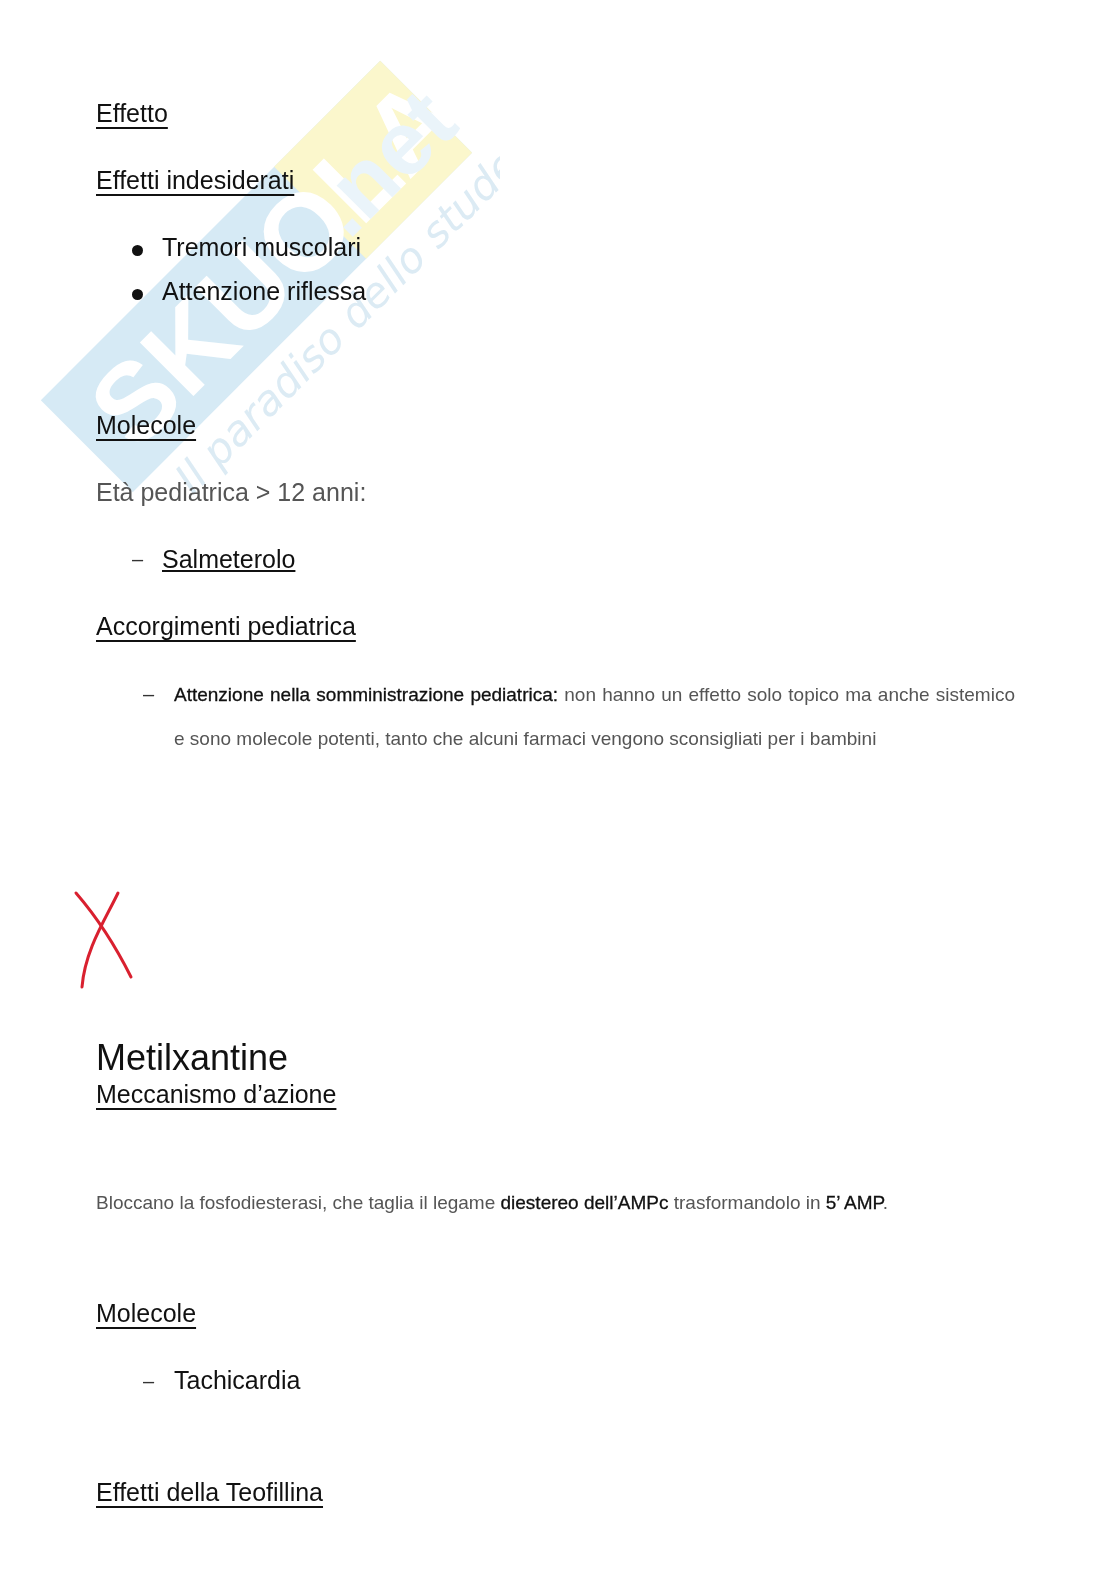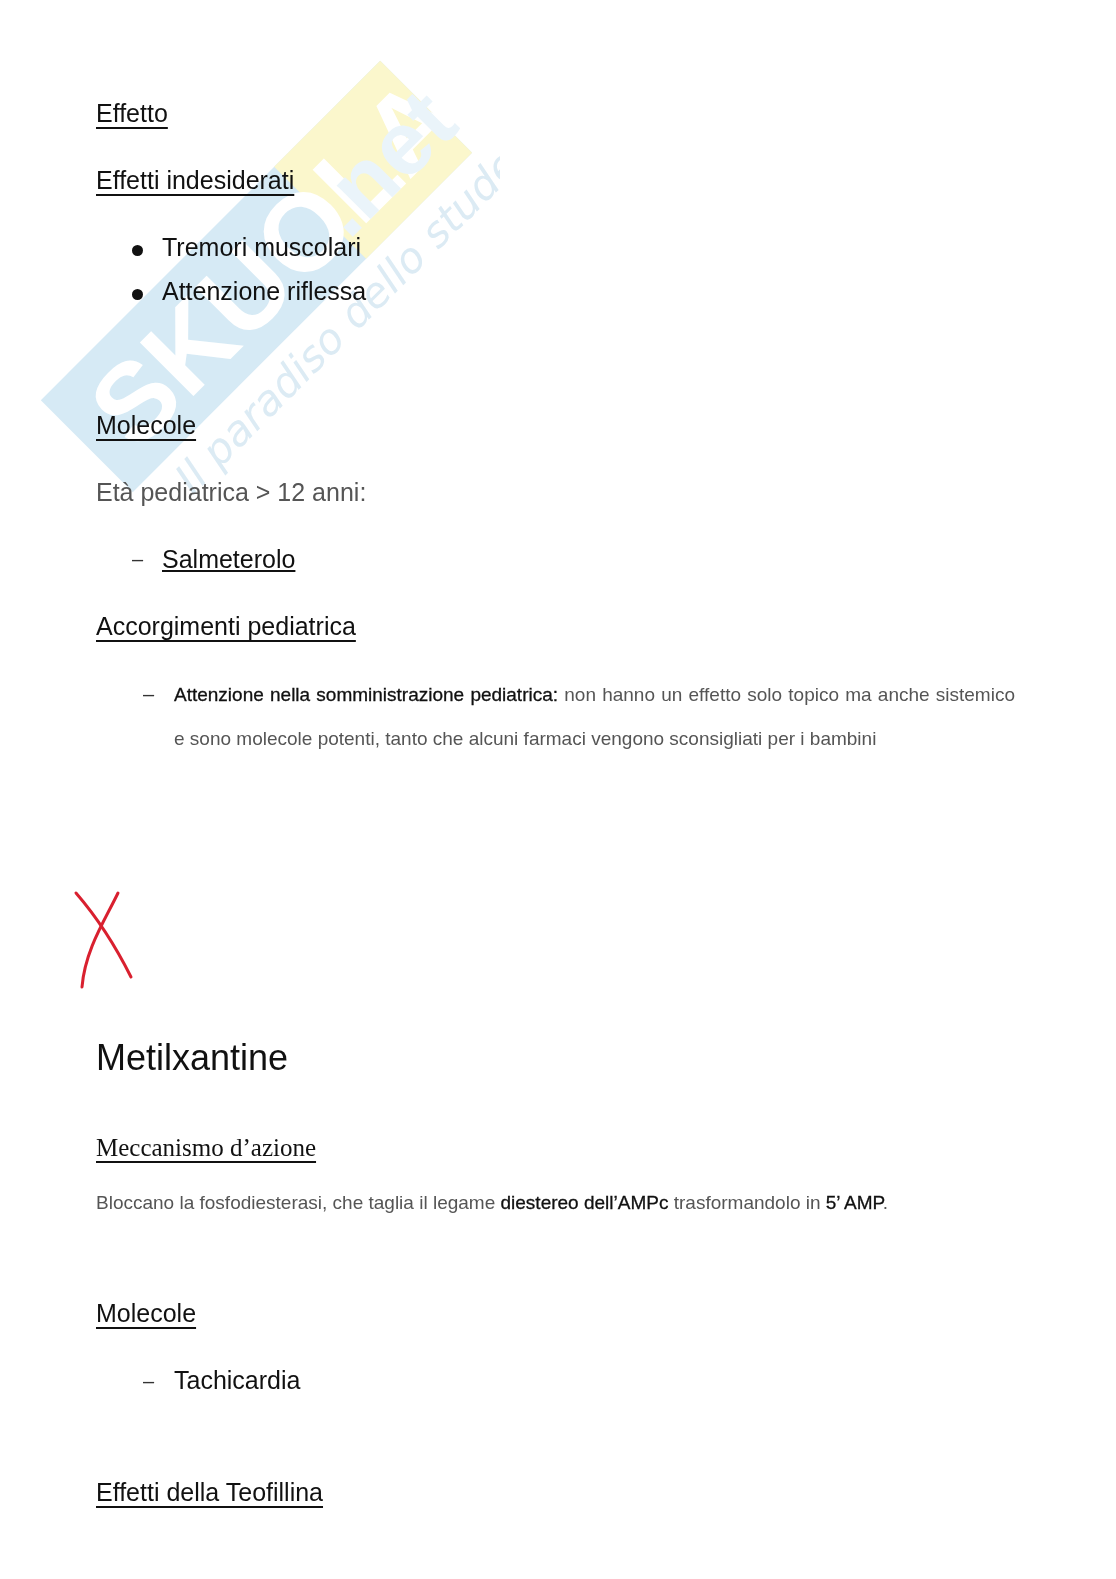--- a/index.html
+++ b/index.html
@@ -46,20 +46,20 @@
 <span class="dash" style="left:143px; top:683px;">–</span>
 <div class="para" style="left:174px; top:673px; width:841px;"><b>Attenzione nella somministrazione pediatrica:</b><span> non hanno un effetto solo topico ma anche sistemico e sono molecole potenti, tanto che alcuni farmaci vengono sconsigliati per i bambini</span></div>
 
 <svg class="abs" style="left:70px; top:885px;" width="70" height="110">
   <path d="M6 8 C25 30, 45 60, 61 92" stroke="#d9202f" stroke-width="3" fill="none" stroke-linecap="round"></path>
   <path d="M48 8 C35 35, 15 65, 12 102" stroke="#d9202f" stroke-width="3" fill="none" stroke-linecap="round"></path>
 </svg>
 
 <div class="abs title" style="left:96px; top:1037px;">Metilxantine</div>
 
-<div class="abs h" style="left:96px; top:1134px;font-family:Liberation Serif, serif;">Meccanismo d’azione</div>
+<div class="abs h" style="left:96px; top:1080px;">Meccanismo d’azione</div>
 <div class="para" style="left:96px; top:1181px; width:919px;"><span>Bloccano la fosfodiesterasi, che taglia il legame </span><b>diestereo dell’AMPc</b><span> trasformandolo in </span><b>5’ AMP</b><span>.</span></div>
 
 <div class="abs h" style="left:96px; top:1299px;">Molecole</div>
 <span class="dash" style="left:143px; top:1370px;">–</span>
 <div class="abs t" style="left:174px; top:1366px;">Tachicardia</div>
 
 <div class="abs h" style="left:96px; top:1478px;">Effetti della Teofillina</div>
 
 </body></html>

